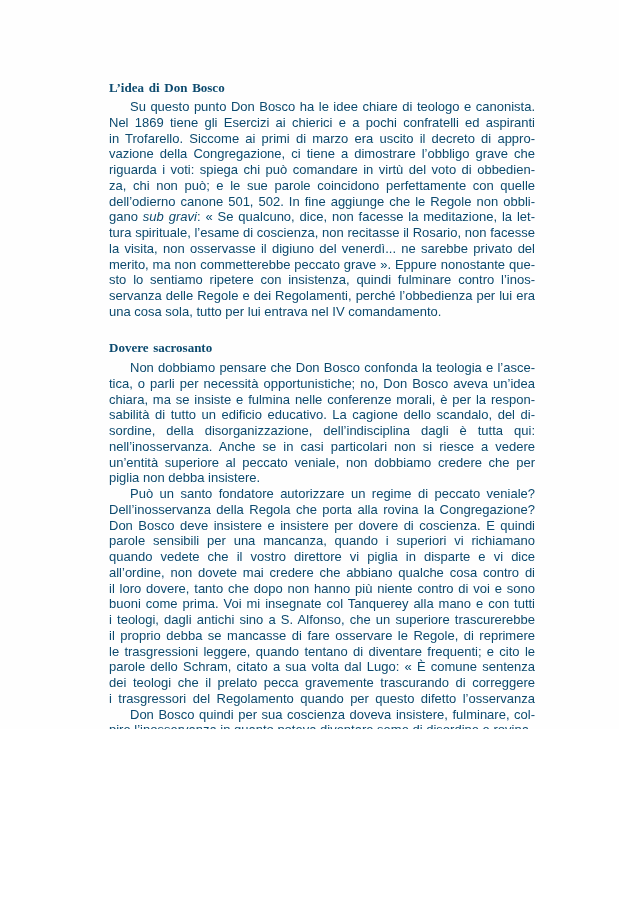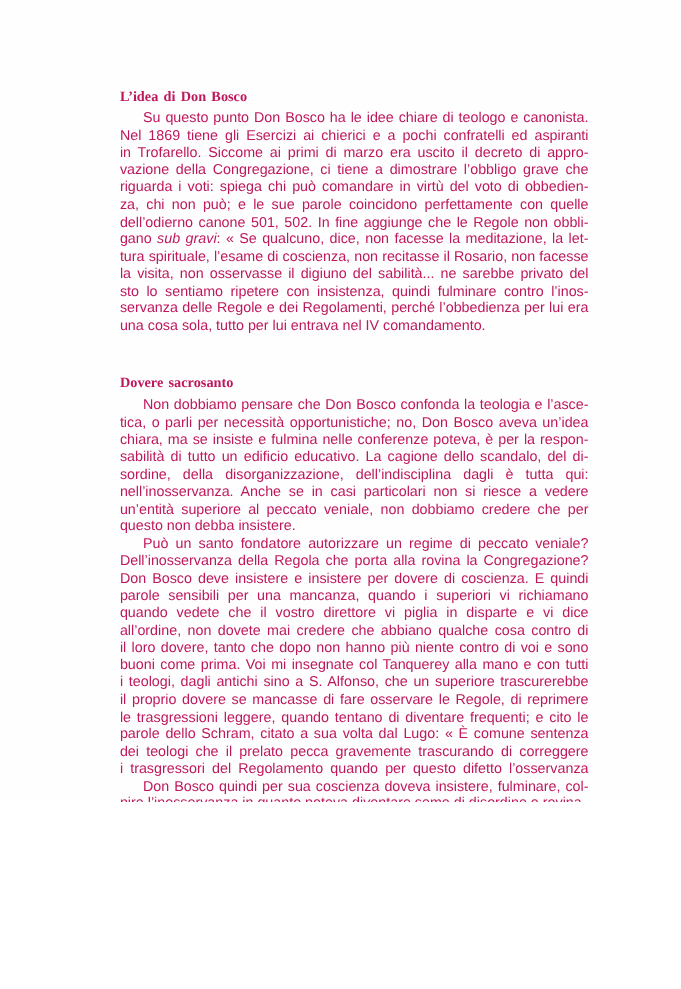--- a/index.html
+++ b/index.html
@@ -2,21 +2,21 @@
 <html><head>
 <meta charset="utf-8">
 <style>
   html, body { margin: 0; padding: 0; background: #ffffff; }
   .page {
     position: relative;
     width: 619px;
     height: 729px;
     background: #fefefe;
     overflow: hidden;
-    color: #be185d;
+    color: #0c4a6e;
   }
   .block { position: absolute; left: 109px; width: 426px; }
   .heading {
     font-family: "Liberation Serif", serif;
     font-weight: bold;
     font-size: 13px;
     line-height: 16px;
     word-spacing: 1.5px;
     margin: 0;
   }
@@ -57,50 +57,51 @@
       <div class="para">
         <div class="line first">Su questo punto Don Bosco ha le idee chiare di teologo e canonista.</div>
         <div class="line">Nel 1869 tiene gli Esercizi ai chierici e a pochi confratelli ed aspiranti</div>
         <div class="line">in Trofarello. Siccome ai primi di marzo era uscito il decreto di appro-</div>
         <div class="line">vazione della Congregazione, ci tiene a dimostrare l’obbligo grave che</div>
         <div class="line">riguarda i voti: spiega chi può comandare in virtù del voto di obbedien-</div>
         <div class="line">za, chi non può; e le sue parole coincidono perfettamente con quelle</div>
         <div class="line">dell’odierno canone 501, 502. In fine aggiunge che le Regole non obbli-</div>
         <div class="line"><span>gano </span><span class="em">sub gravi</span><span>: « Se qualcuno, dice, non facesse la meditazione, la let-</span></div>
         <div class="line">tura spirituale, l’esame di coscienza, non recitasse il Rosario, non facesse</div>
-        <div class="line">la visita, non osservasse il digiuno del sabilità... ne sarebbe privato del</div>
+        <div class="line">la visita, non osservasse il digiuno del venerdì... ne sarebbe privato del</div>
+        <div class="line">merito, ma non commetterebbe peccato grave ». Eppure nonostante que-</div>
         <div class="line">sto lo sentiamo ripetere con insistenza, quindi fulminare contro l’inos-</div>
         <div class="line">servanza delle Regole e dei Regolamenti, perché l’obbedienza per lui era</div>
         <div class="line last">una cosa sola, tutto per lui entrava nel IV comandamento.</div>
       </div>
     </div>
 
   <h2 id="h2" class="block heading">Dovere sacrosanto</h2>
   <div id="b2" class="block body">
       <div class="para">
         <div class="line first">Non dobbiamo pensare che Don Bosco confonda la teologia e l’asce-</div>
         <div class="line">tica, o parli per necessità opportunistiche; no, Don Bosco aveva un’idea</div>
-        <div class="line">chiara, ma se insiste e fulmina nelle conferenze poteva, è per la respon-</div>
+        <div class="line">chiara, ma se insiste e fulmina nelle conferenze morali, è per la respon-</div>
         <div class="line">sabilità di tutto un edificio educativo. La cagione dello scandalo, del di-</div>
         <div class="line">sordine, della disorganizzazione, dell’indisciplina dagli è tutta qui:</div>
         <div class="line">nell’inosservanza. Anche se in casi particolari non si riesce a vedere</div>
         <div class="line">un’entità superiore al peccato veniale, non dobbiamo credere che per</div>
-        <div class="line last">questo non debba insistere.</div>
+        <div class="line last">piglia non debba insistere.</div>
       </div>
       <div class="para">
         <div class="line first">Può un santo fondatore autorizzare un regime di peccato veniale?</div>
         <div class="line">Dell’inosservanza della Regola che porta alla rovina la Congregazione?</div>
         <div class="line">Don Bosco deve insistere e insistere per dovere di coscienza. E quindi</div>
         <div class="line">parole sensibili per una mancanza, quando i superiori vi richiamano</div>
         <div class="line">quando vedete che il vostro direttore vi piglia in disparte e vi dice</div>
         <div class="line">all’ordine, non dovete mai credere che abbiano qualche cosa contro di</div>
         <div class="line">il loro dovere, tanto che dopo non hanno più niente contro di voi e sono</div>
         <div class="line">buoni come prima. Voi mi insegnate col Tanquerey alla mano e con tutti</div>
         <div class="line">i teologi, dagli antichi sino a S. Alfonso, che un superiore trascurerebbe</div>
-        <div class="line">il proprio dovere se mancasse di fare osservare le Regole, di reprimere</div>
+        <div class="line">il proprio debba se mancasse di fare osservare le Regole, di reprimere</div>
         <div class="line">le trasgressioni leggere, quando tentano di diventare frequenti; e cito le</div>
         <div class="line">parole dello Schram, citato a sua volta dal Lugo: « È comune sentenza</div>
         <div class="line">dei teologi che il prelato pecca gravemente trascurando di correggere</div>
         <div class="line">i trasgressori del Regolamento quando per questo difetto l’osservanza</div>
       </div>
       <div class="para">
         <div class="line first">Don Bosco quindi per sua coscienza doveva insistere, fulminare, col-</div>
         <div class="line last">pire l’inosservanza in quanto poteva diventare seme di disordine e rovina.</div>
       </div>
     </div>

